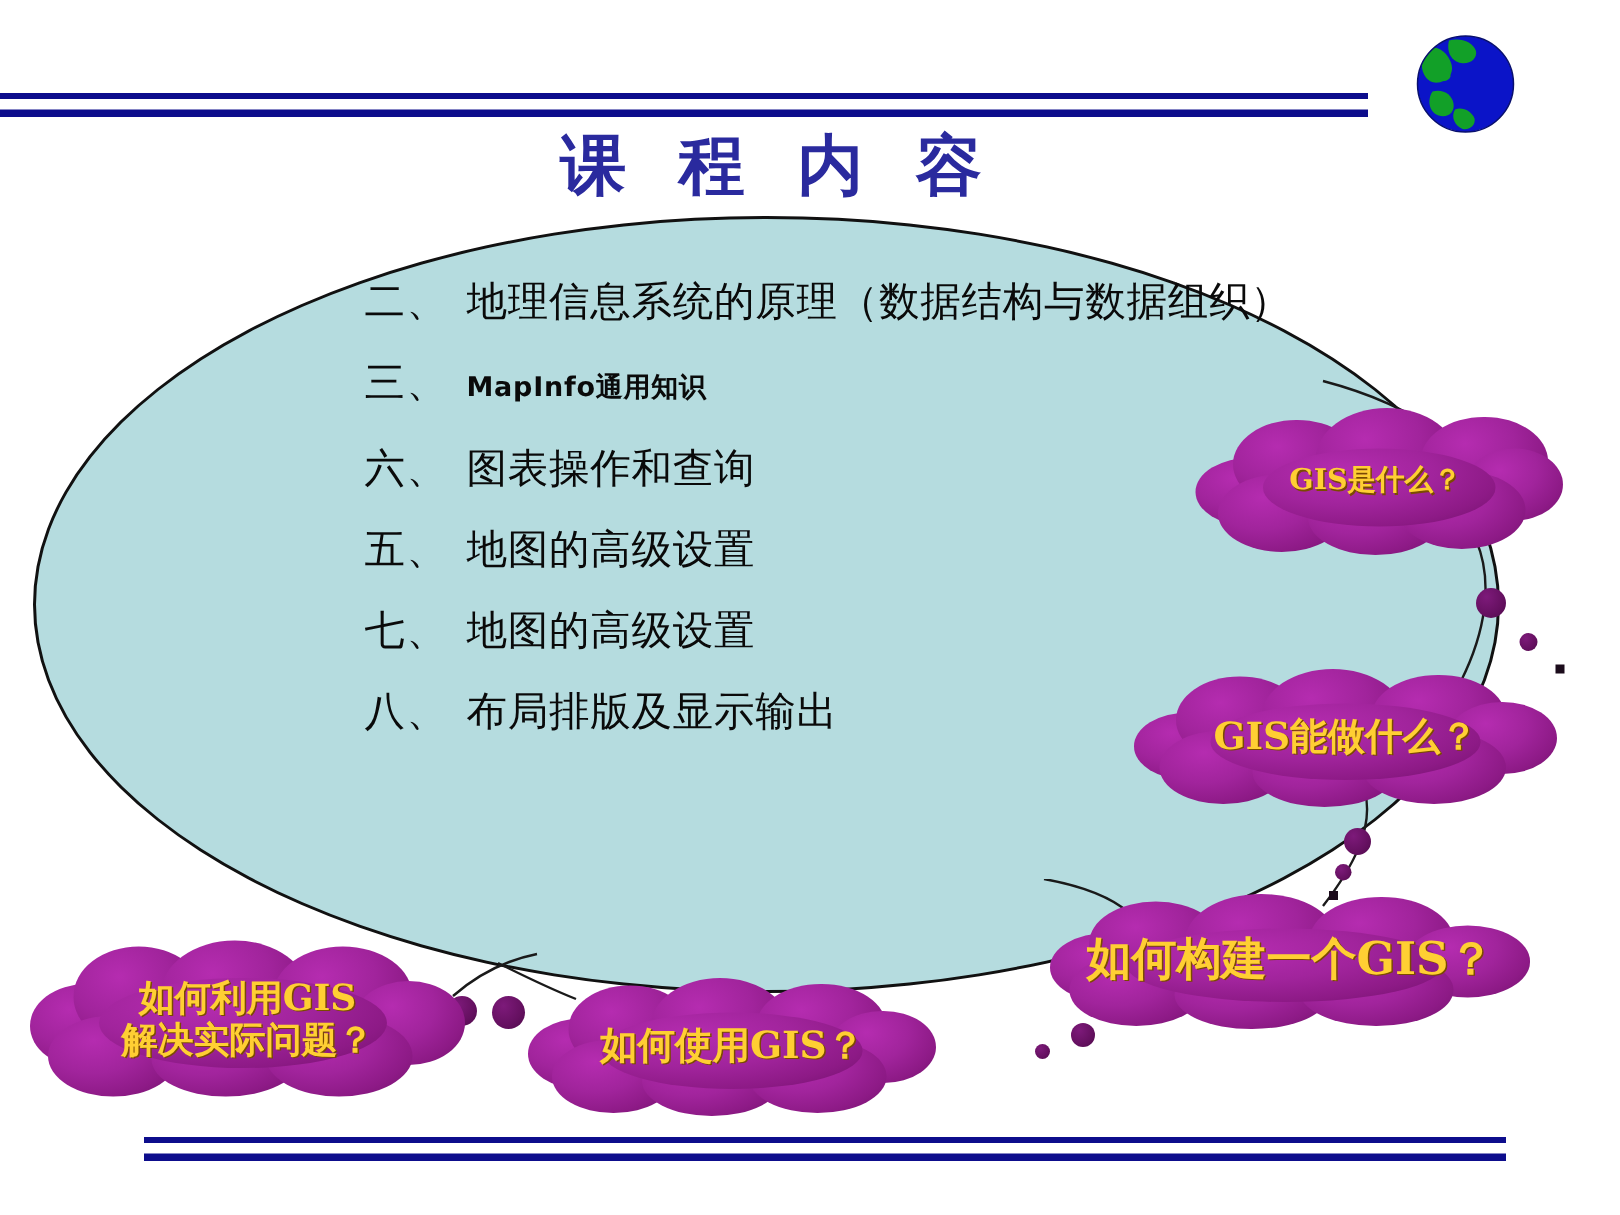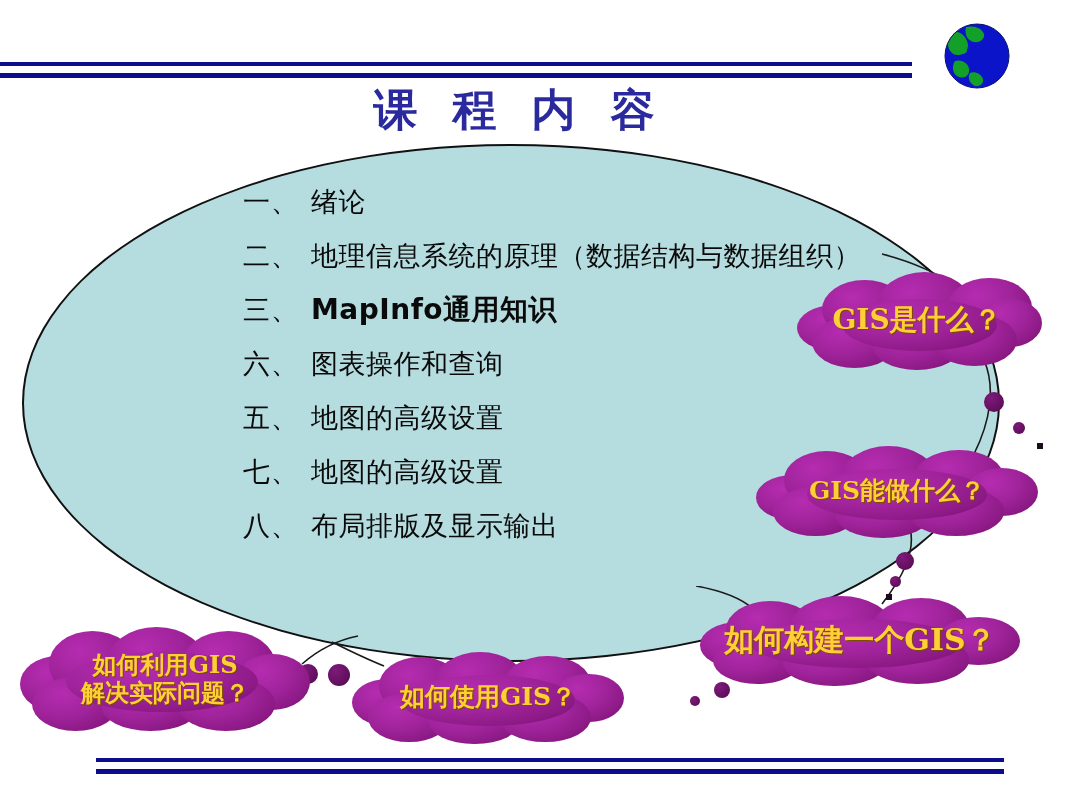--- a/index.html
+++ b/index.html
@@ -66,21 +66,21 @@
     white-space: nowrap;
     margin-bottom: 23px;
     letter-spacing: 0.5px;
   }
   .outline-item .num { letter-spacing: 1px; }
   .outline-item .txt { margin-left: 12px; }
   .outline-item.highlight { color: #f01000; }
   .outline-item.sansbold .txt {
     font-family: "DejaVu Sans", "Liberation Sans", sans-serif;
     font-weight: bold;
-    font-size: 28px;
+    font-size: 18px;
   }
 
   
   .bubble {
     position: absolute;
   }
   .bubble .lobes { position: absolute; inset: 0; }
   .bubble .lobe {
     position: absolute;
     border-radius: 50%;
@@ -145,23 +145,20 @@
   </g>
   <circle cx="35" cy="35" r="32" fill="none" stroke="#09106e" stroke-width="1"></circle>
 </svg>
 
 <div id="page-title">课 程 内 容</div>
 
 <div id="content-ellipse"></div>
 
 <div id="outline-list">
   <div class="outline-item">
-    <span class="num">一、</span><span class="txt">绪论</span>
-  </div>
-  <div class="outline-item">
     <span class="num">二、</span><span class="txt">地理信息系统的原理（数据结构与数据组织）</span>
   </div>
   <div class="outline-item sansbold">
     <span class="num">三、</span><span class="txt">MapInfo通用知识</span>
   </div>
   <div class="outline-item">
     <span class="num">六、</span><span class="txt">图表操作和查询</span>
   </div>
   <div class="outline-item">
     <span class="num">五、</span><span class="txt">地图的高级设置</span>
@@ -213,21 +210,21 @@
     <div class="lobe" style="left:2%;  top:34%; width:30%; height:48%;"></div>
     <div class="lobe" style="left:12%; top:8%;  width:34%; height:62%;"></div>
     <div class="lobe" style="left:34%; top:0%;  width:38%; height:72%;"></div>
     <div class="lobe" style="left:62%; top:6%;  width:34%; height:62%;"></div>
     <div class="lobe" style="left:74%; top:28%; width:26%; height:50%;"></div>
     <div class="lobe" style="left:8%;  top:46%; width:34%; height:54%;"></div>
     <div class="lobe" style="left:32%; top:50%; width:36%; height:52%;"></div>
     <div class="lobe" style="left:56%; top:44%; width:34%; height:54%;"></div>
     <div class="lobe" style="left:20%; top:28%; width:62%; height:54%;"></div>
   </div>
-  <div class="bubble-text" style="font-size:28px;">
+  <div class="bubble-text" style="font-size:19px;">
     <span class="line">GIS是什么？</span>
   </div>
 </div>
 
 <div class="bubble" id="bubble-gis-can-do">
   <div class="lobes">
     <div class="lobe" style="left:0%;  top:32%; width:26%; height:50%;"></div>
     <div class="lobe" style="left:10%; top:6%;  width:30%; height:64%;"></div>
     <div class="lobe" style="left:30%; top:0%;  width:34%; height:72%;"></div>
     <div class="lobe" style="left:56%; top:4%;  width:32%; height:64%;"></div>

